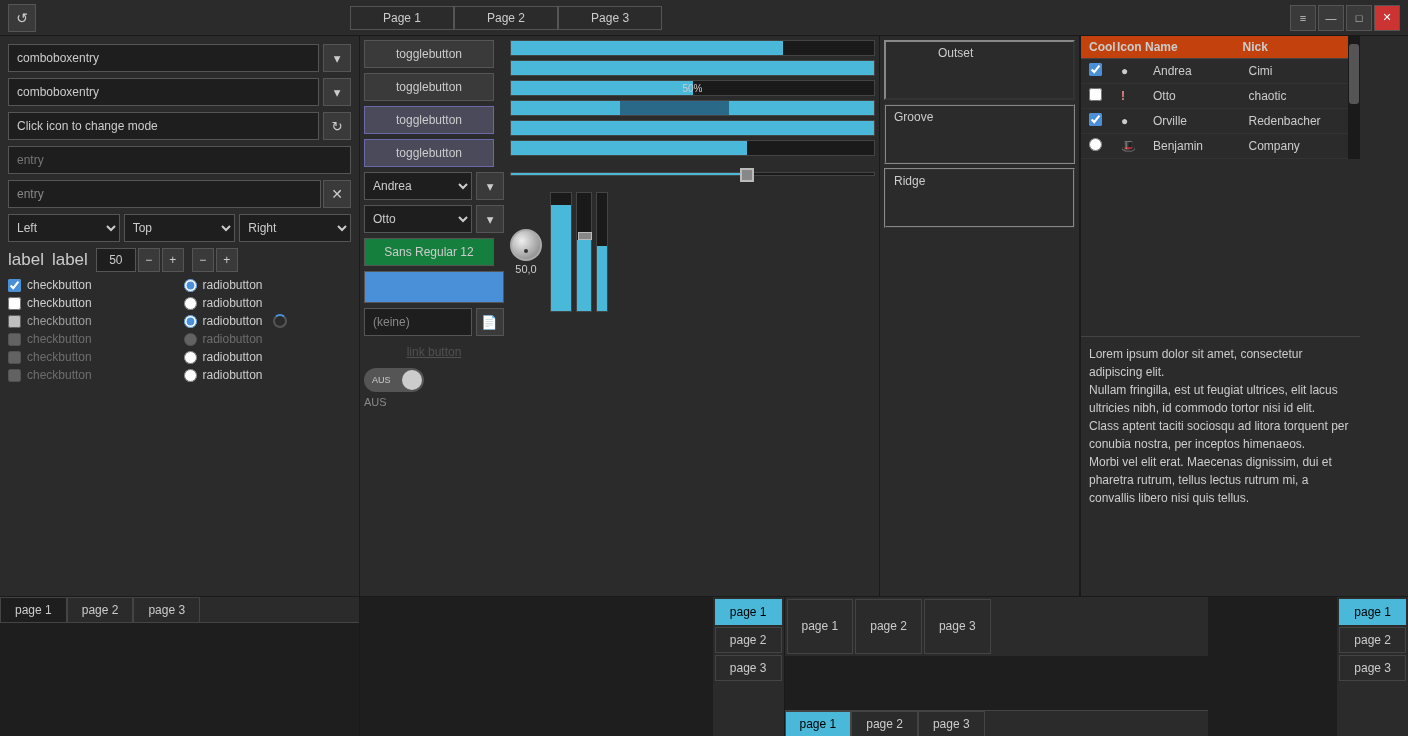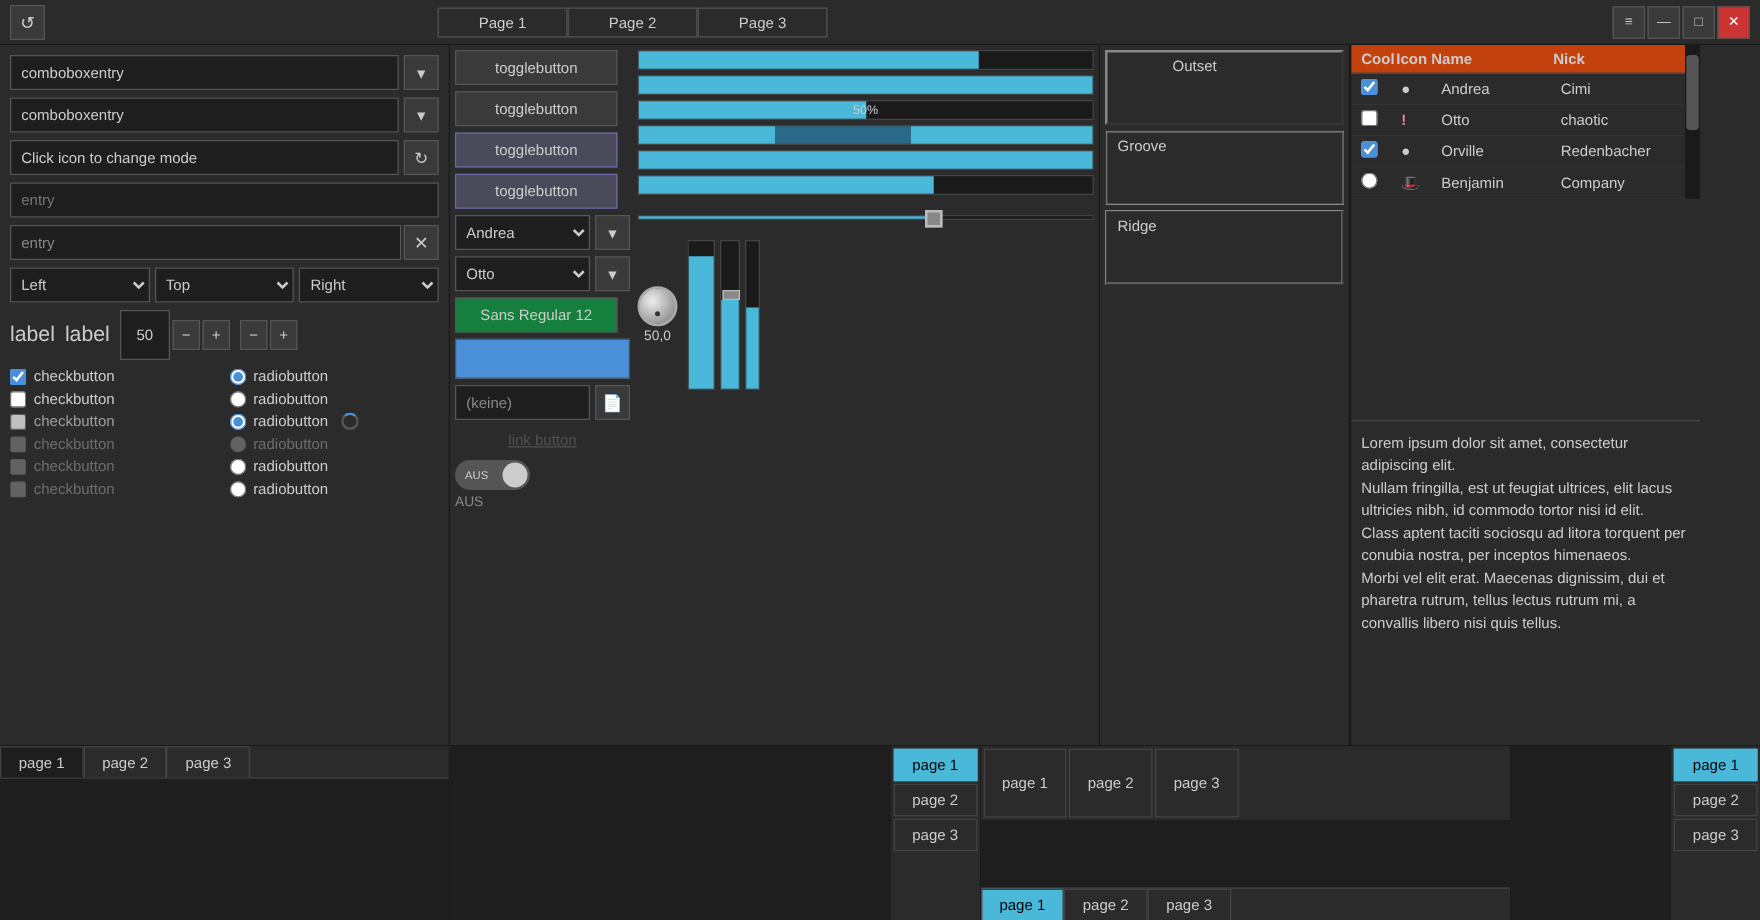--- a/index.html
+++ b/index.html
@@ -164,21 +164,21 @@
     }
     .spin-box {
       display: flex;
       align-items: center;
       gap: 2px;
     }
     .spin-val {
       background: #1e1e1e;
       border: 1px solid #555;
       color: #ccc;
-      width: 40px; height: 40px;
+      width: 40px; height: 24px;
       text-align: center;
       font-size: 12px;
     }
     .spin-btn {
       background: #3a3a3a;
       border: 1px solid #555;
       color: #ccc;
       width: 22px; height: 24px;
       cursor: pointer;
       display: flex; align-items: center; justify-content: center;

